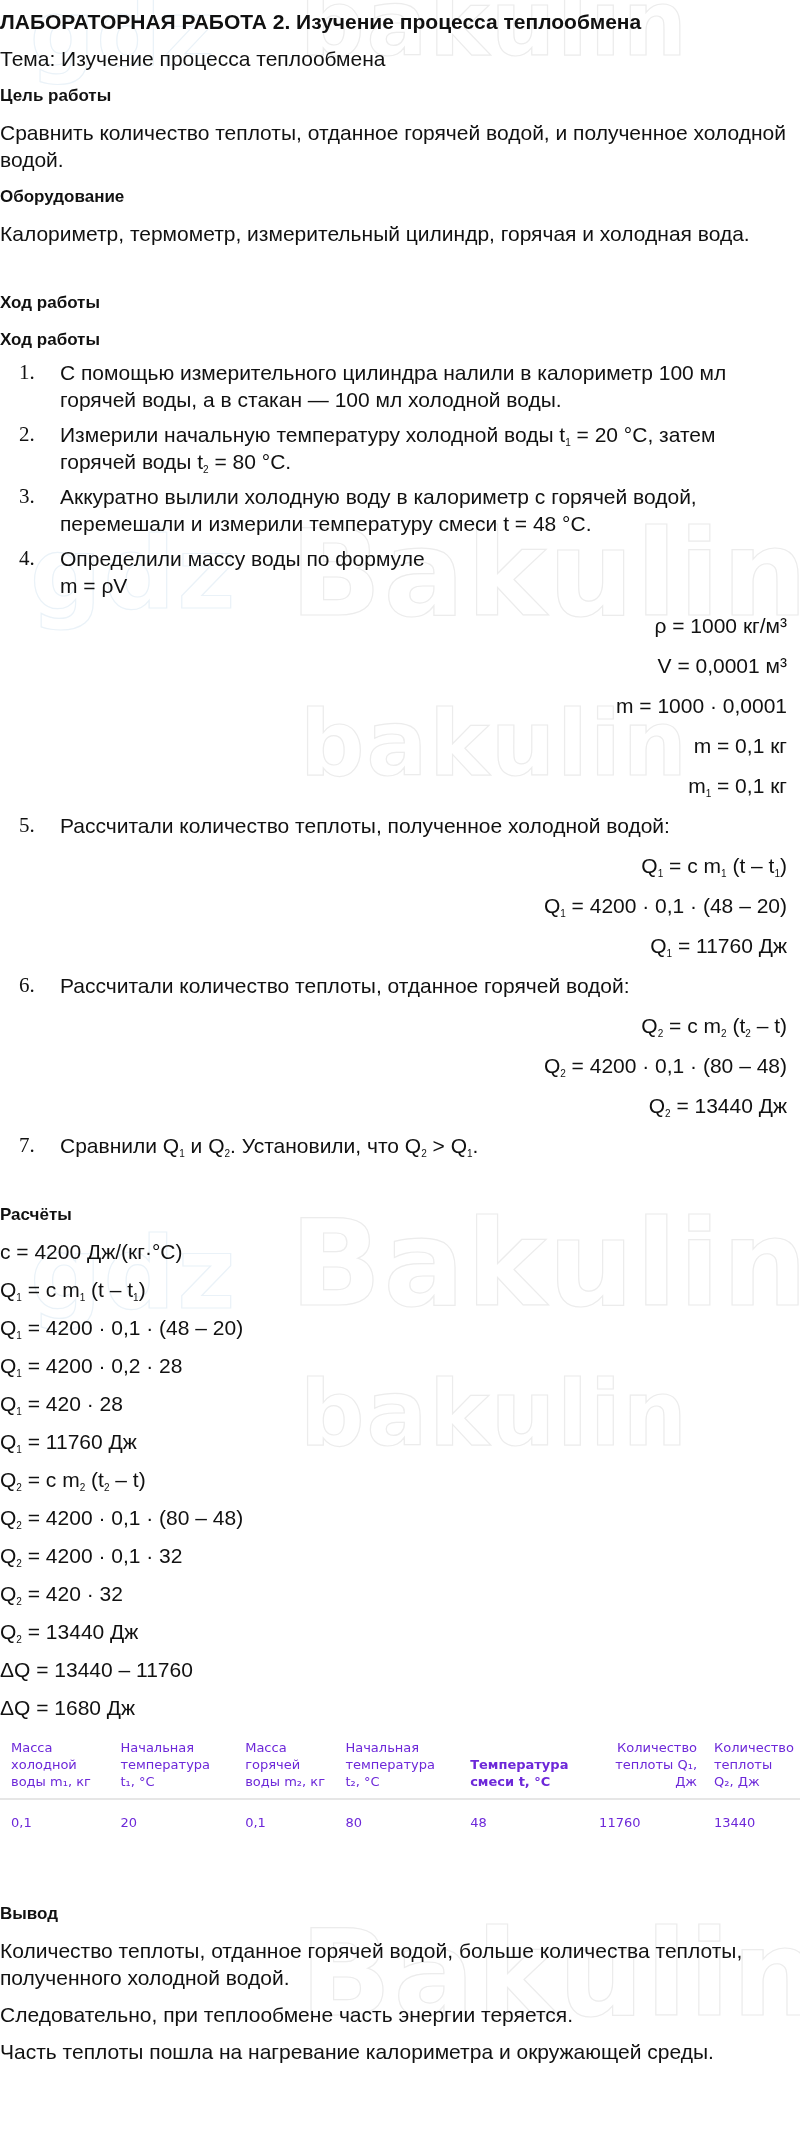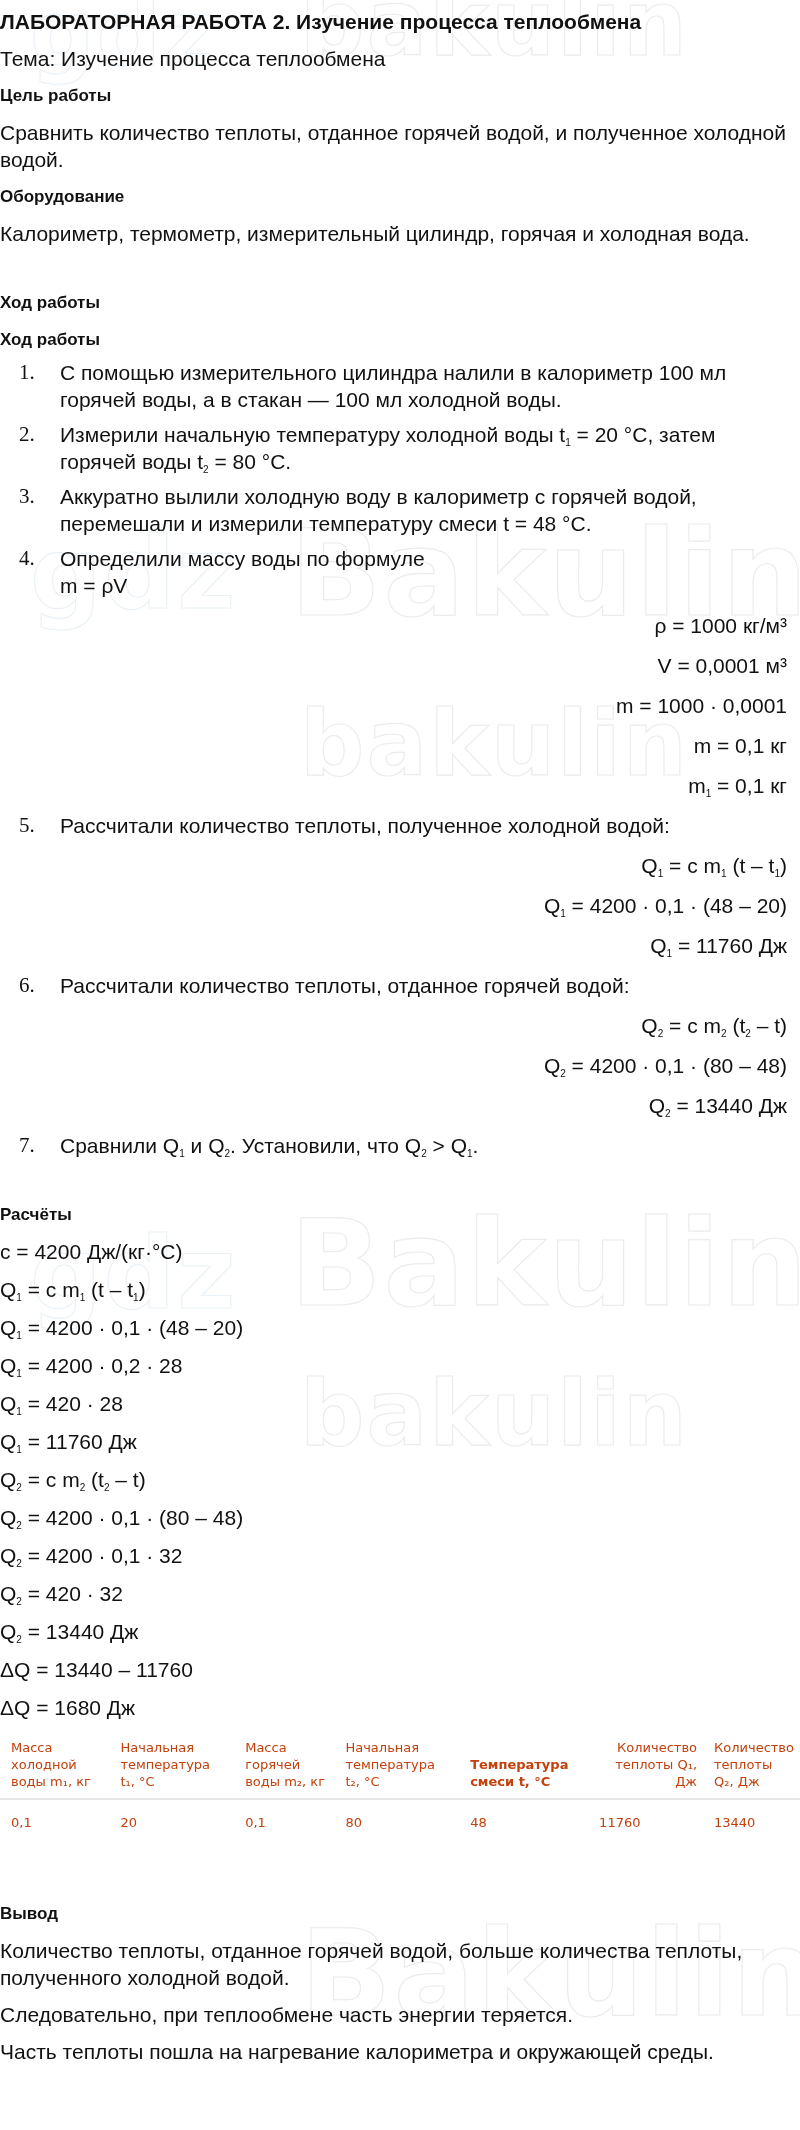--- a/index.html
+++ b/index.html
@@ -40,21 +40,21 @@
   .f { margin: 13px; text-align: right; }
   .fgroup { margin-top: 10px; }
   sub { font-size: 10px; line-height: 0; vertical-align: -4px; }
   .calc p { margin-bottom: 11px; }
   table.data {
     margin-top: 18px;
     border-collapse: collapse;
     width: 800px;
     font-family: "DejaVu Sans", sans-serif;
     font-size: 13px;
-    color: #c2410c;
+    color: #6d28d9;
   }
   table.data th {
     text-align: left; vertical-align: bottom; font-weight: normal;
     line-height: 17px; padding: 0 6px 8px 11px;
     border-bottom: 2px solid #e6e6e6;
   }
   table.data td { padding: 14px 6px 0 11px; line-height: 17px; height: 48px; vertical-align: top; }
 </style>
 </head>
 <body>

